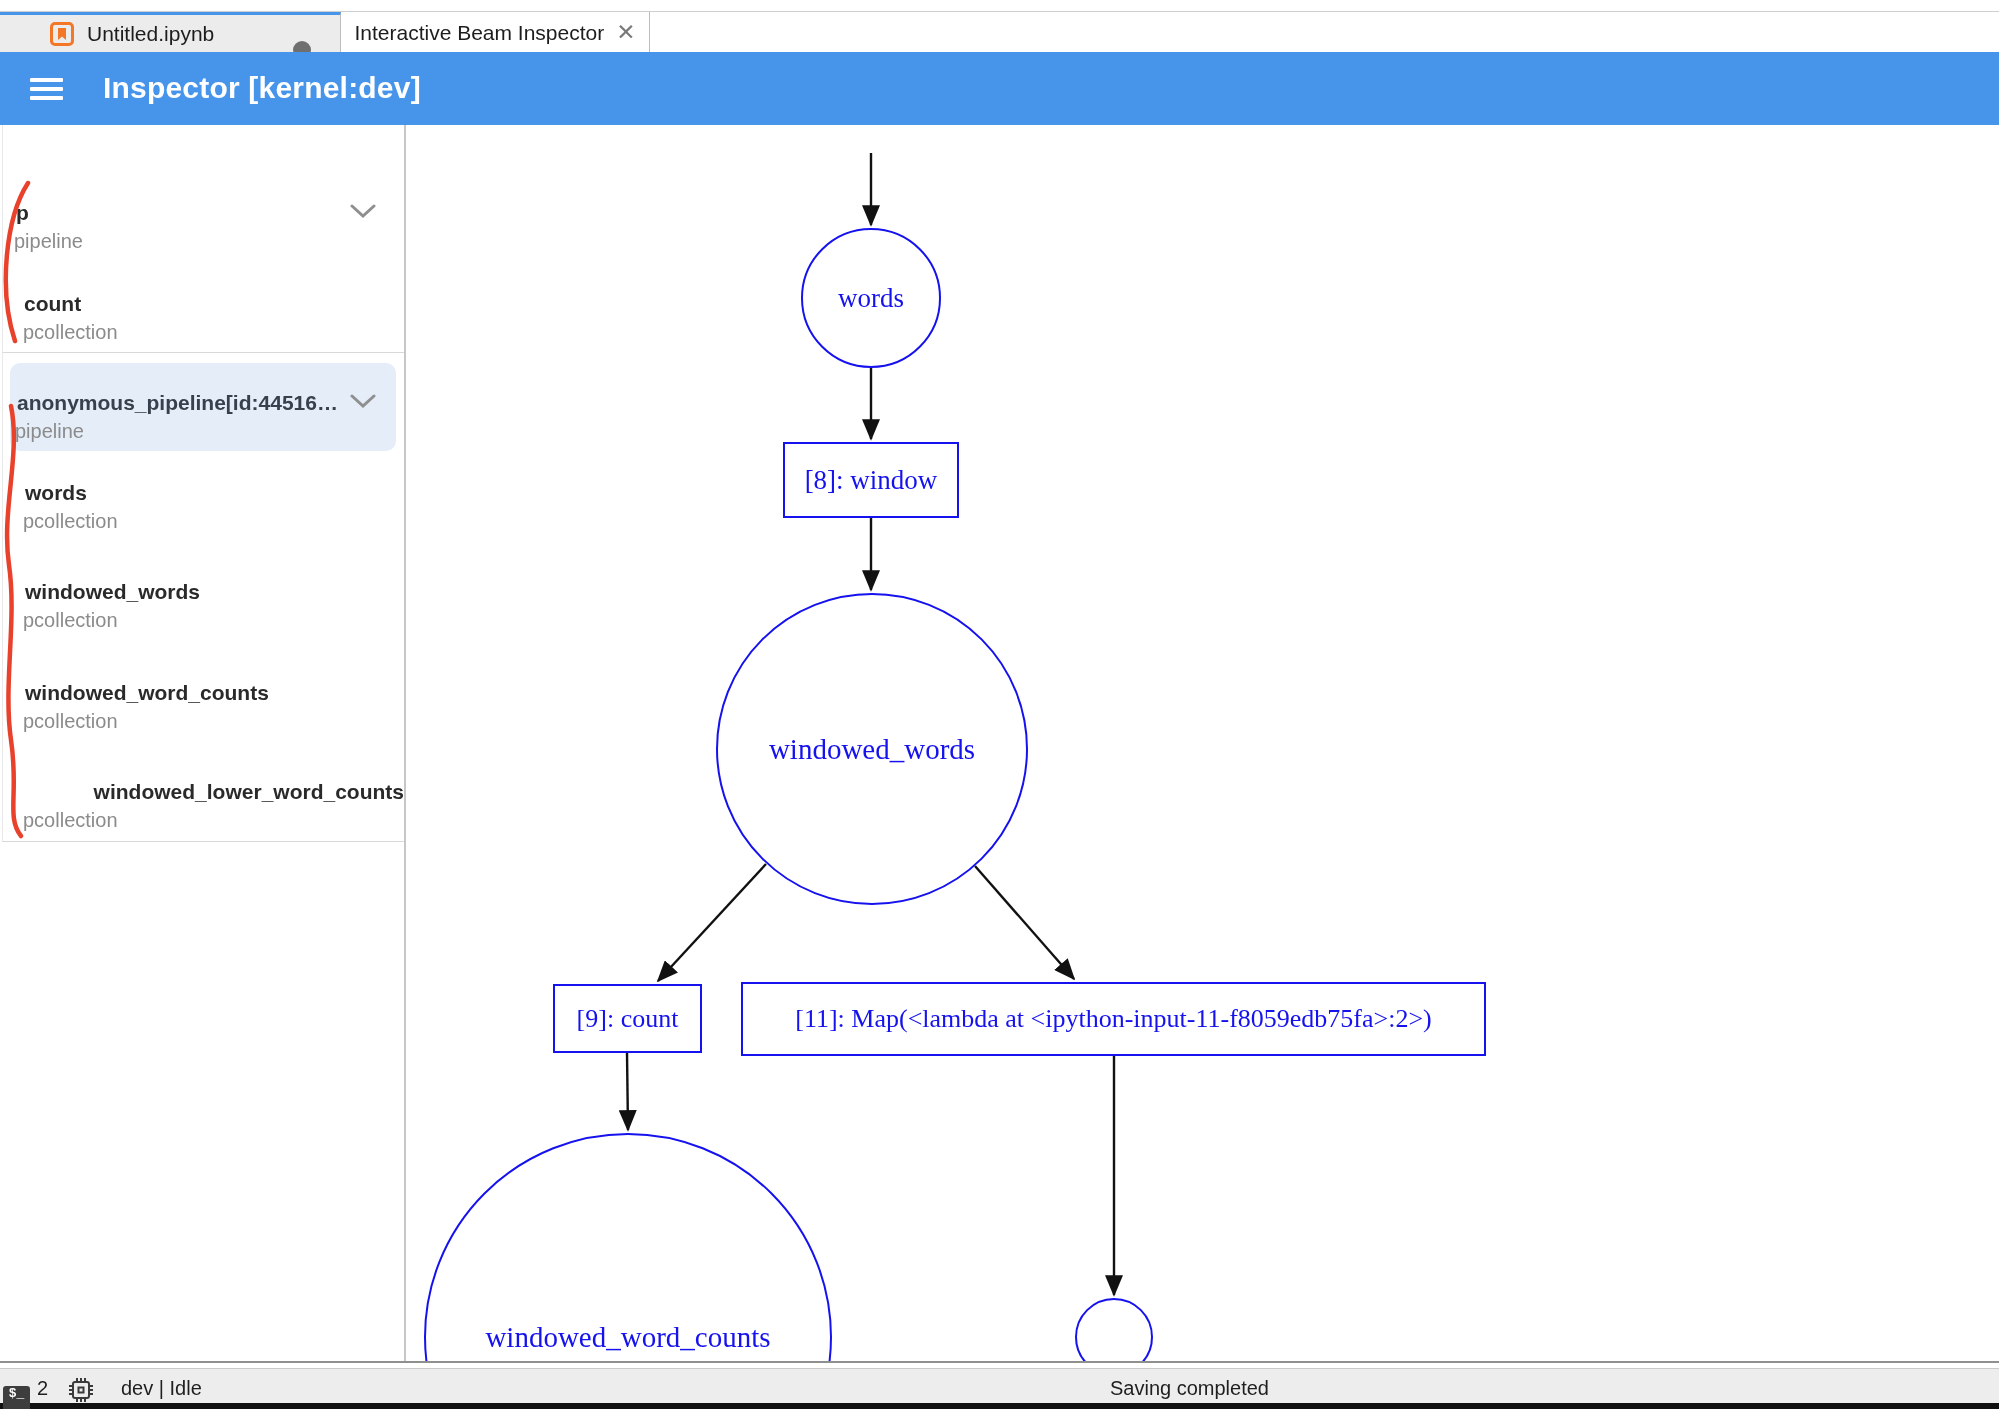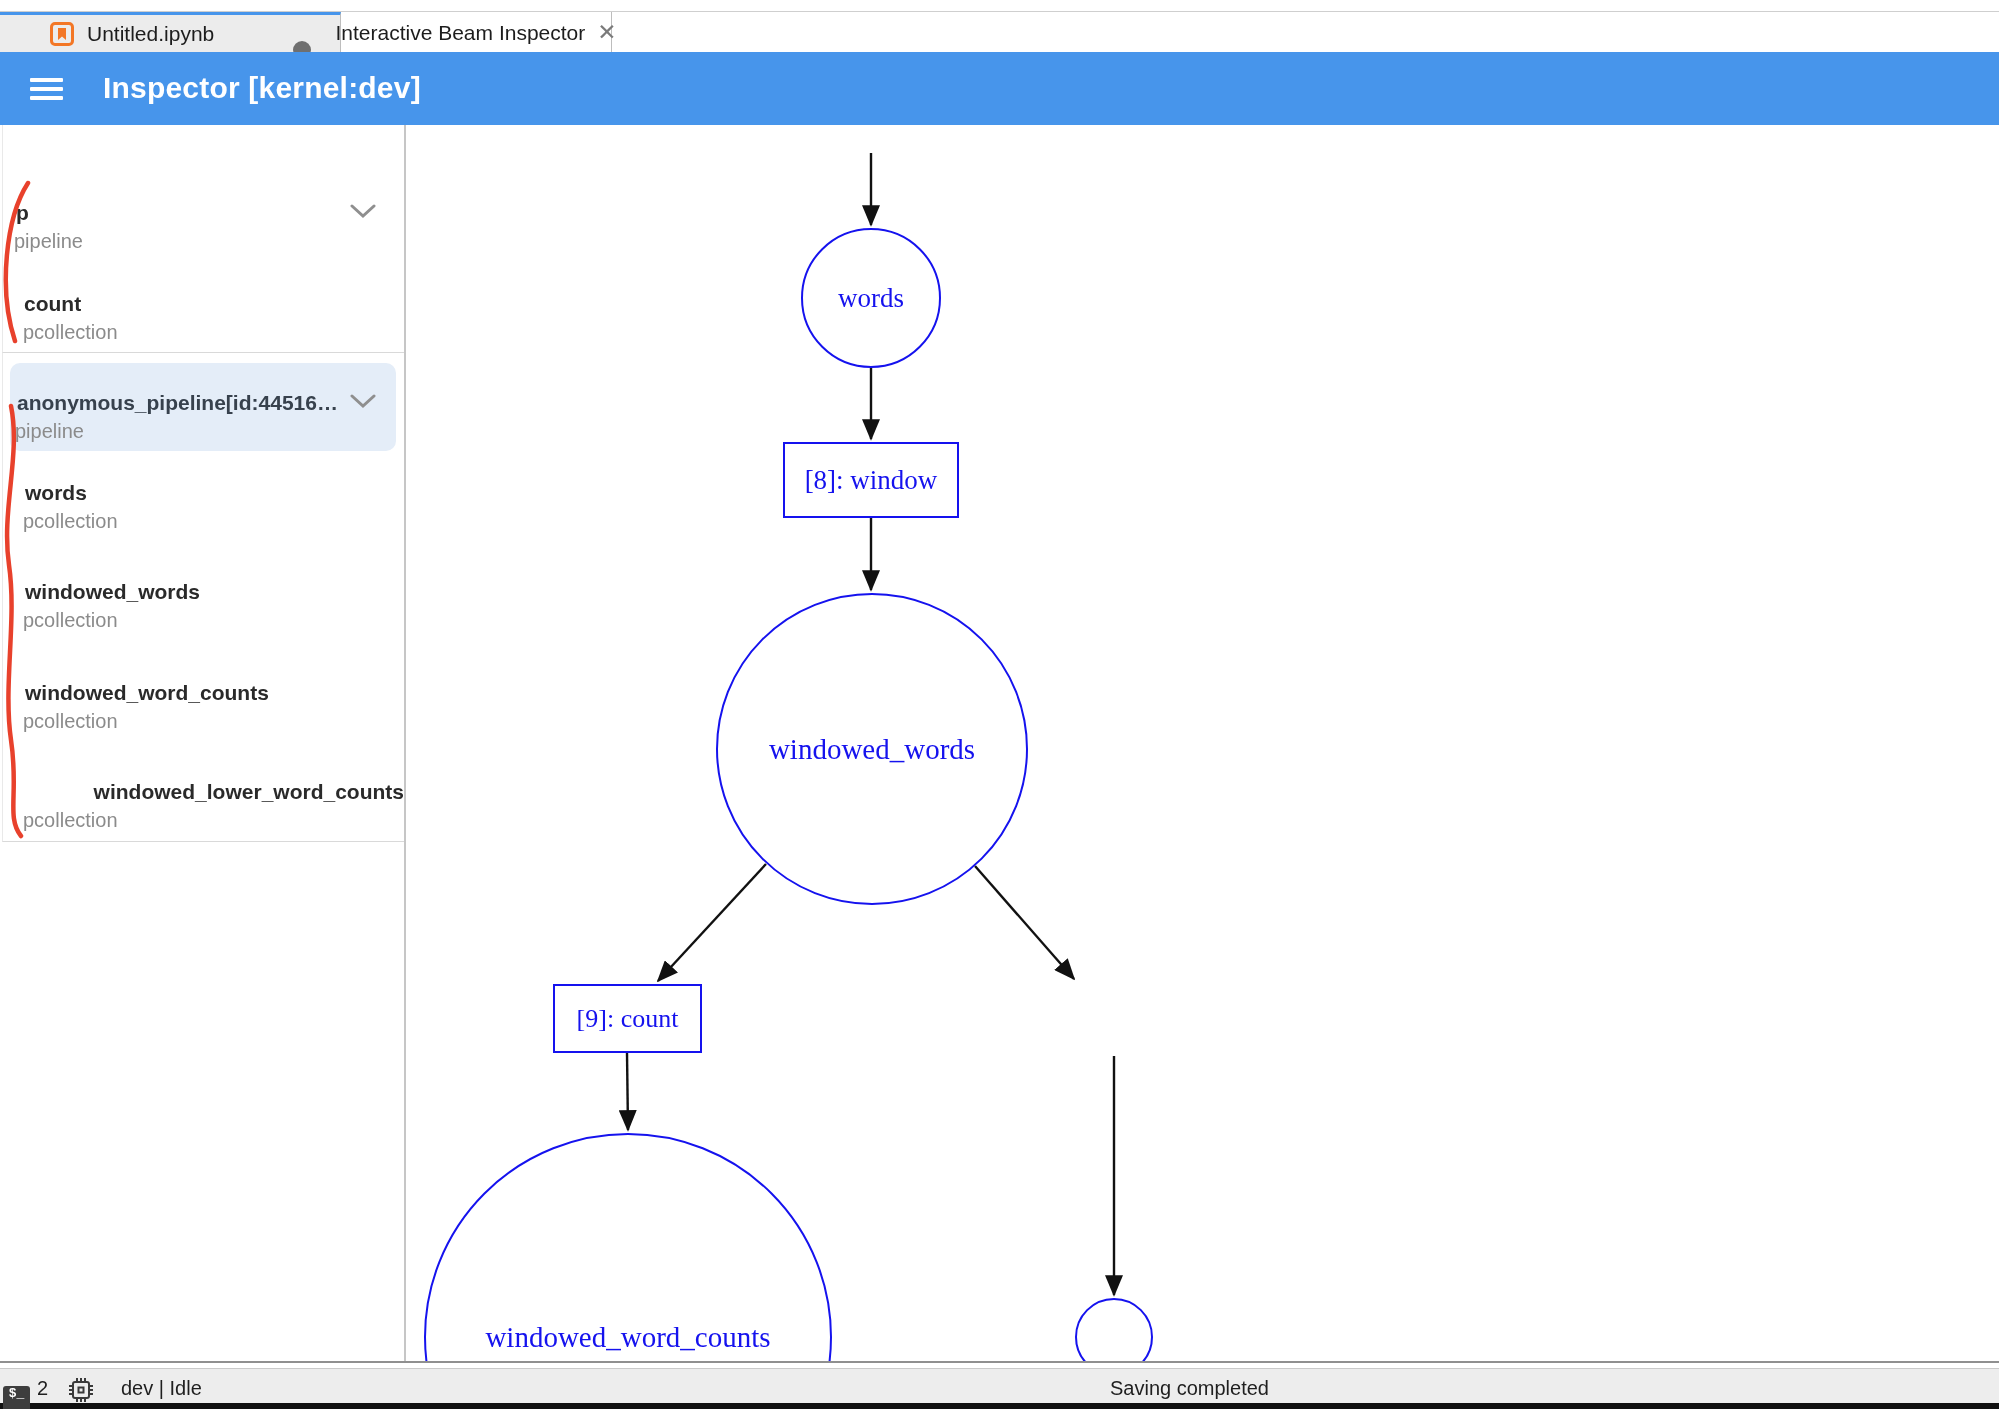--- a/index.html
+++ b/index.html
@@ -7,21 +7,21 @@
     width:1999px;height:1409px;position:relative;overflow:hidden;
     background:#ffffff;font-family:"Liberation Sans",sans-serif;
     -webkit-font-smoothing:antialiased;
   }
   .abs{position:absolute;}
 
   
   .tabbar{left:0;top:11px;width:1999px;height:41px;background:#ffffff;border-top:1px solid #cfcfcf;}
   .tab{position:absolute;top:0;height:41px;display:flex;align-items:center;box-sizing:border-box;cursor:pointer;}
   .tab1{left:0;width:341px;background:#ececec;border-top:3px solid #4795eb;border-right:1px solid #bdbdbd;padding-left:50px;}
-  .tab2{left:341px;width:271px;background:#ffffff;border-right:1px solid #bdbdbd;justify-content:center;}
+  .tab2{left:341px;width:309px;background:#ffffff;border-right:1px solid #bdbdbd;justify-content:center;}
   .tab-label{font-size:21px;color:#1d1d1d;white-space:nowrap;}
   .nb-icon{width:24px;height:24px;margin-right:13px;flex:0 0 auto;}
   .dirty-dot{position:absolute;right:29px;top:26px;width:18px;height:18px;border-radius:50%;background:#6f6f6f;}
   .close-x{font-size:23px;color:#7a7a7a;margin-left:12px;line-height:1;}
 
   
   .appheader{left:0;top:52px;width:1999px;height:73px;background:#4795eb;}
   .hamburger{position:absolute;left:30px;top:26px;width:33px;height:22px;display:flex;flex-direction:column;justify-content:space-between;cursor:pointer;}
   .hamburger span{display:block;height:4px;background:#ffffff;border-radius:1px;}
   .apptitle{position:absolute;left:103px;top:19px;font-size:30px;font-weight:bold;color:#ffffff;letter-spacing:.2px;}
@@ -160,20 +160,23 @@
     <span>words</span>
   </div>
   <div class="gnode n-box8">
     <span>[8]: window</span>
   </div>
   <div class="gnode gcircle n-ww">
     <span>windowed_words</span>
   </div>
   <div class="gnode n-box9">
     <span>[9]: count</span>
+  </div>
+  <div class="gnode n-box11">
+    <span>[11]: Map(&lt;lambda at &lt;ipython-input-11-f8059edb75fa&gt;:2&gt;)</span>
   </div>
   <div class="gnode gcircle n-wwc">
     <span>windowed_word_counts</span>
   </div>
   <div class="gnode gcircle n-small">
     <span></span>
   </div>
 </div>
 
 <div class="abs content-bottom"></div>

